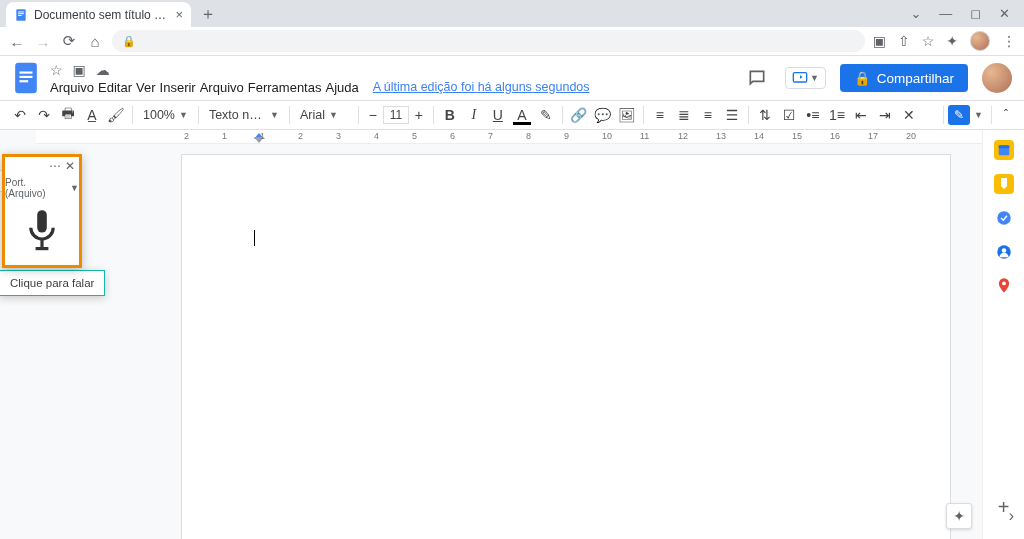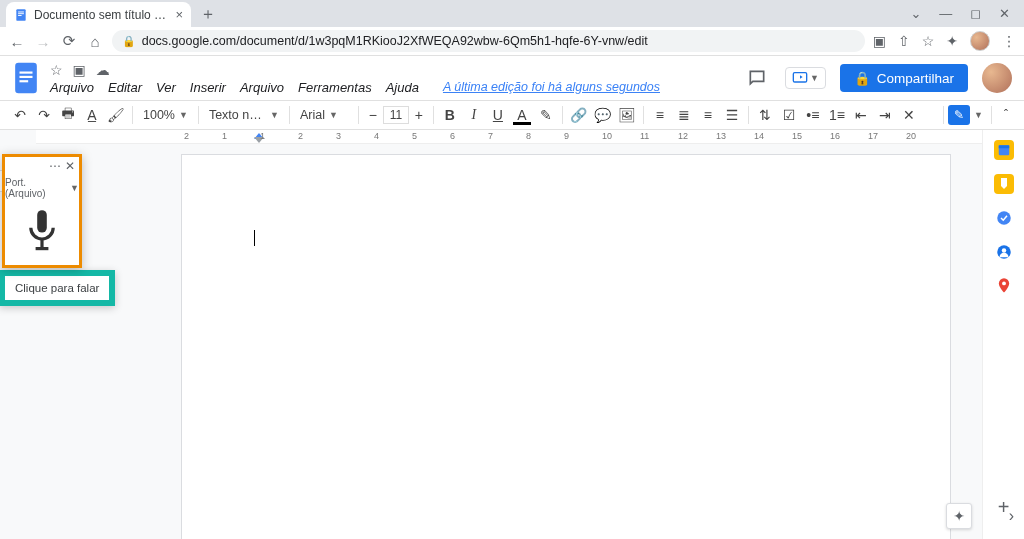--- a/index.html
+++ b/index.html
@@ -21,21 +21,21 @@
   .avatar { width:20px;height:20px;border-radius:50%; background: radial-gradient(circle at 30% 30%, #e8b890, #b0705a); border:1px solid #ccc;}
   .dots { letter-spacing:0; }
 
   
   .docs-head { height:44px; display:flex; align-items:center; padding:0 12px; gap:10px; }
   .docs-logo { width:28px;height:36px; display:flex;align-items:center;justify-content:center;}
   .doc-meta { display:flex; flex-direction:column; gap:2px; }
   .doc-title-row { display:flex; align-items:center; gap:10px; }
   .doc-title { font-size:17px; color:#5f6368; }
   .title-icons { display:flex; gap:10px; color:#5f6368; font-size:14px; }
-  .menus { display:flex; gap:14px; font-size:13px; color:#202124;font-style:italic; }
+  .menus { display:flex; gap:4px; font-size:13px; color:#202124; }
   .menus span { cursor:default; }
   .last-edit { font-size:12.5px; color:#3b82f6; text-decoration:underline; }
   .share-area { margin-left:auto; display:flex; align-items:center; gap:14px; }
   .head-icon { width:28px;height:28px;display:flex;align-items:center;justify-content:center;border-radius:4px; color:#5f6368;}
   .present-btn { border:1px solid #dadce0; border-radius:4px; padding:3px 6px; display:flex; align-items:center; gap:2px; color:#1a73e8; font-size:13px;}
   .share-btn { background:#1a73e8; color:#fff; border-radius:4px; padding:6px 14px; font-size:13.5px; font-weight:500; display:flex; align-items:center; gap:6px; }
   .avatar-big { width:30px;height:30px;border-radius:50%; background: radial-gradient(circle at 30% 30%, #e8b890, #b0705a); }
 
   
   .toolbar { height:30px; border-top:1px solid #e0e0e0; border-bottom:1px solid #e0e0e0; display:flex; align-items:center; padding:0 8px; gap:0; font-size:12px; color:#444;}
@@ -75,21 +75,21 @@
   .rail-plus { margin-top:auto; margin-bottom:20px; color:#5f6368; font-size:20px;}
   .rail-chevron{ position:absolute; right:10px; bottom:14px; font-size:16px; color:#5f6368;}
   .explore-btn { position:absolute; right:52px; bottom:10px; width:26px;height:26px;background:#fff;border:1px solid #dadce0;border-radius:3px;box-shadow:0 1px 3px rgba(0,0,0,.15);display:flex;align-items:center;justify-content:center;color:#5f6368;font-size:14px;}
 
   
   .voice-panel { position:absolute; left:2px; top:24px; width:80px; background:#fff; border:3px solid #ed8b00; box-shadow:0 2px 10px rgba(0,0,0,.25); display:flex;flex-direction:column; align-items:center; z-index:20;}
   .voice-top { width:100%; display:flex; justify-content:flex-end; align-items:center; padding:2px 4px; gap:4px; font-size:12px; color:#5f6368;}
   .voice-lang { font-size:10px; color:#5f6368; display:flex; align-items:center; gap:2px; margin-top:2px;}
   .mic-wrap { width:100%; padding:8px 0 10px; display:flex; justify-content:center;}
   .mic-svg { width:40px;height:48px; }
-  .voice-tooltip { position:absolute; left:-1px; top:140px; background:#fff; border:6px solid #14b8a6; box-shadow:0 2px 8px rgba(0,0,0,.2); font-size:11.5px; color:#3c4043; padding:6px 10px; white-space:nowrap;}
+  .voice-tooltip { position:absolute; left:-1px; top:140px; background:#fff; border:1px solid #14b8a6; box-shadow:0 2px 8px rgba(0,0,0,.2); font-size:11.5px; color:#3c4043; padding:6px 10px; white-space:nowrap;}
   
   svg { display:block; }
 </style>
 </head>
 <body>
 
 <div class="chrome">
 
   <div class="tabbar">
     <div class="tab">
@@ -113,21 +113,20 @@
     </div>
   </div>
 
   <div class="addrrow">
     <span class="navicon">←</span>
     <span class="navicon" style="opacity:.4">→</span>
     <span class="navicon">⟳</span>
     <span class="navicon">⌂</span>
     <div class="omnibox">
       <span class="lock">🔒</span>
-      <span>docs.google.com/document/d/1w3pqM1RKiooJ2XfWEQA92wbw-6Qm5h1-hqfe-6Y-vnw/edit</span>
     </div>
     <div class="right-icons">
       <span>▣</span>
       <span>⇧</span>
       <span>☆</span>
       <span>✦</span>
       <div class="avatar"></div>
       <span class="dots">⋮</span>
     </div>
   </div>

